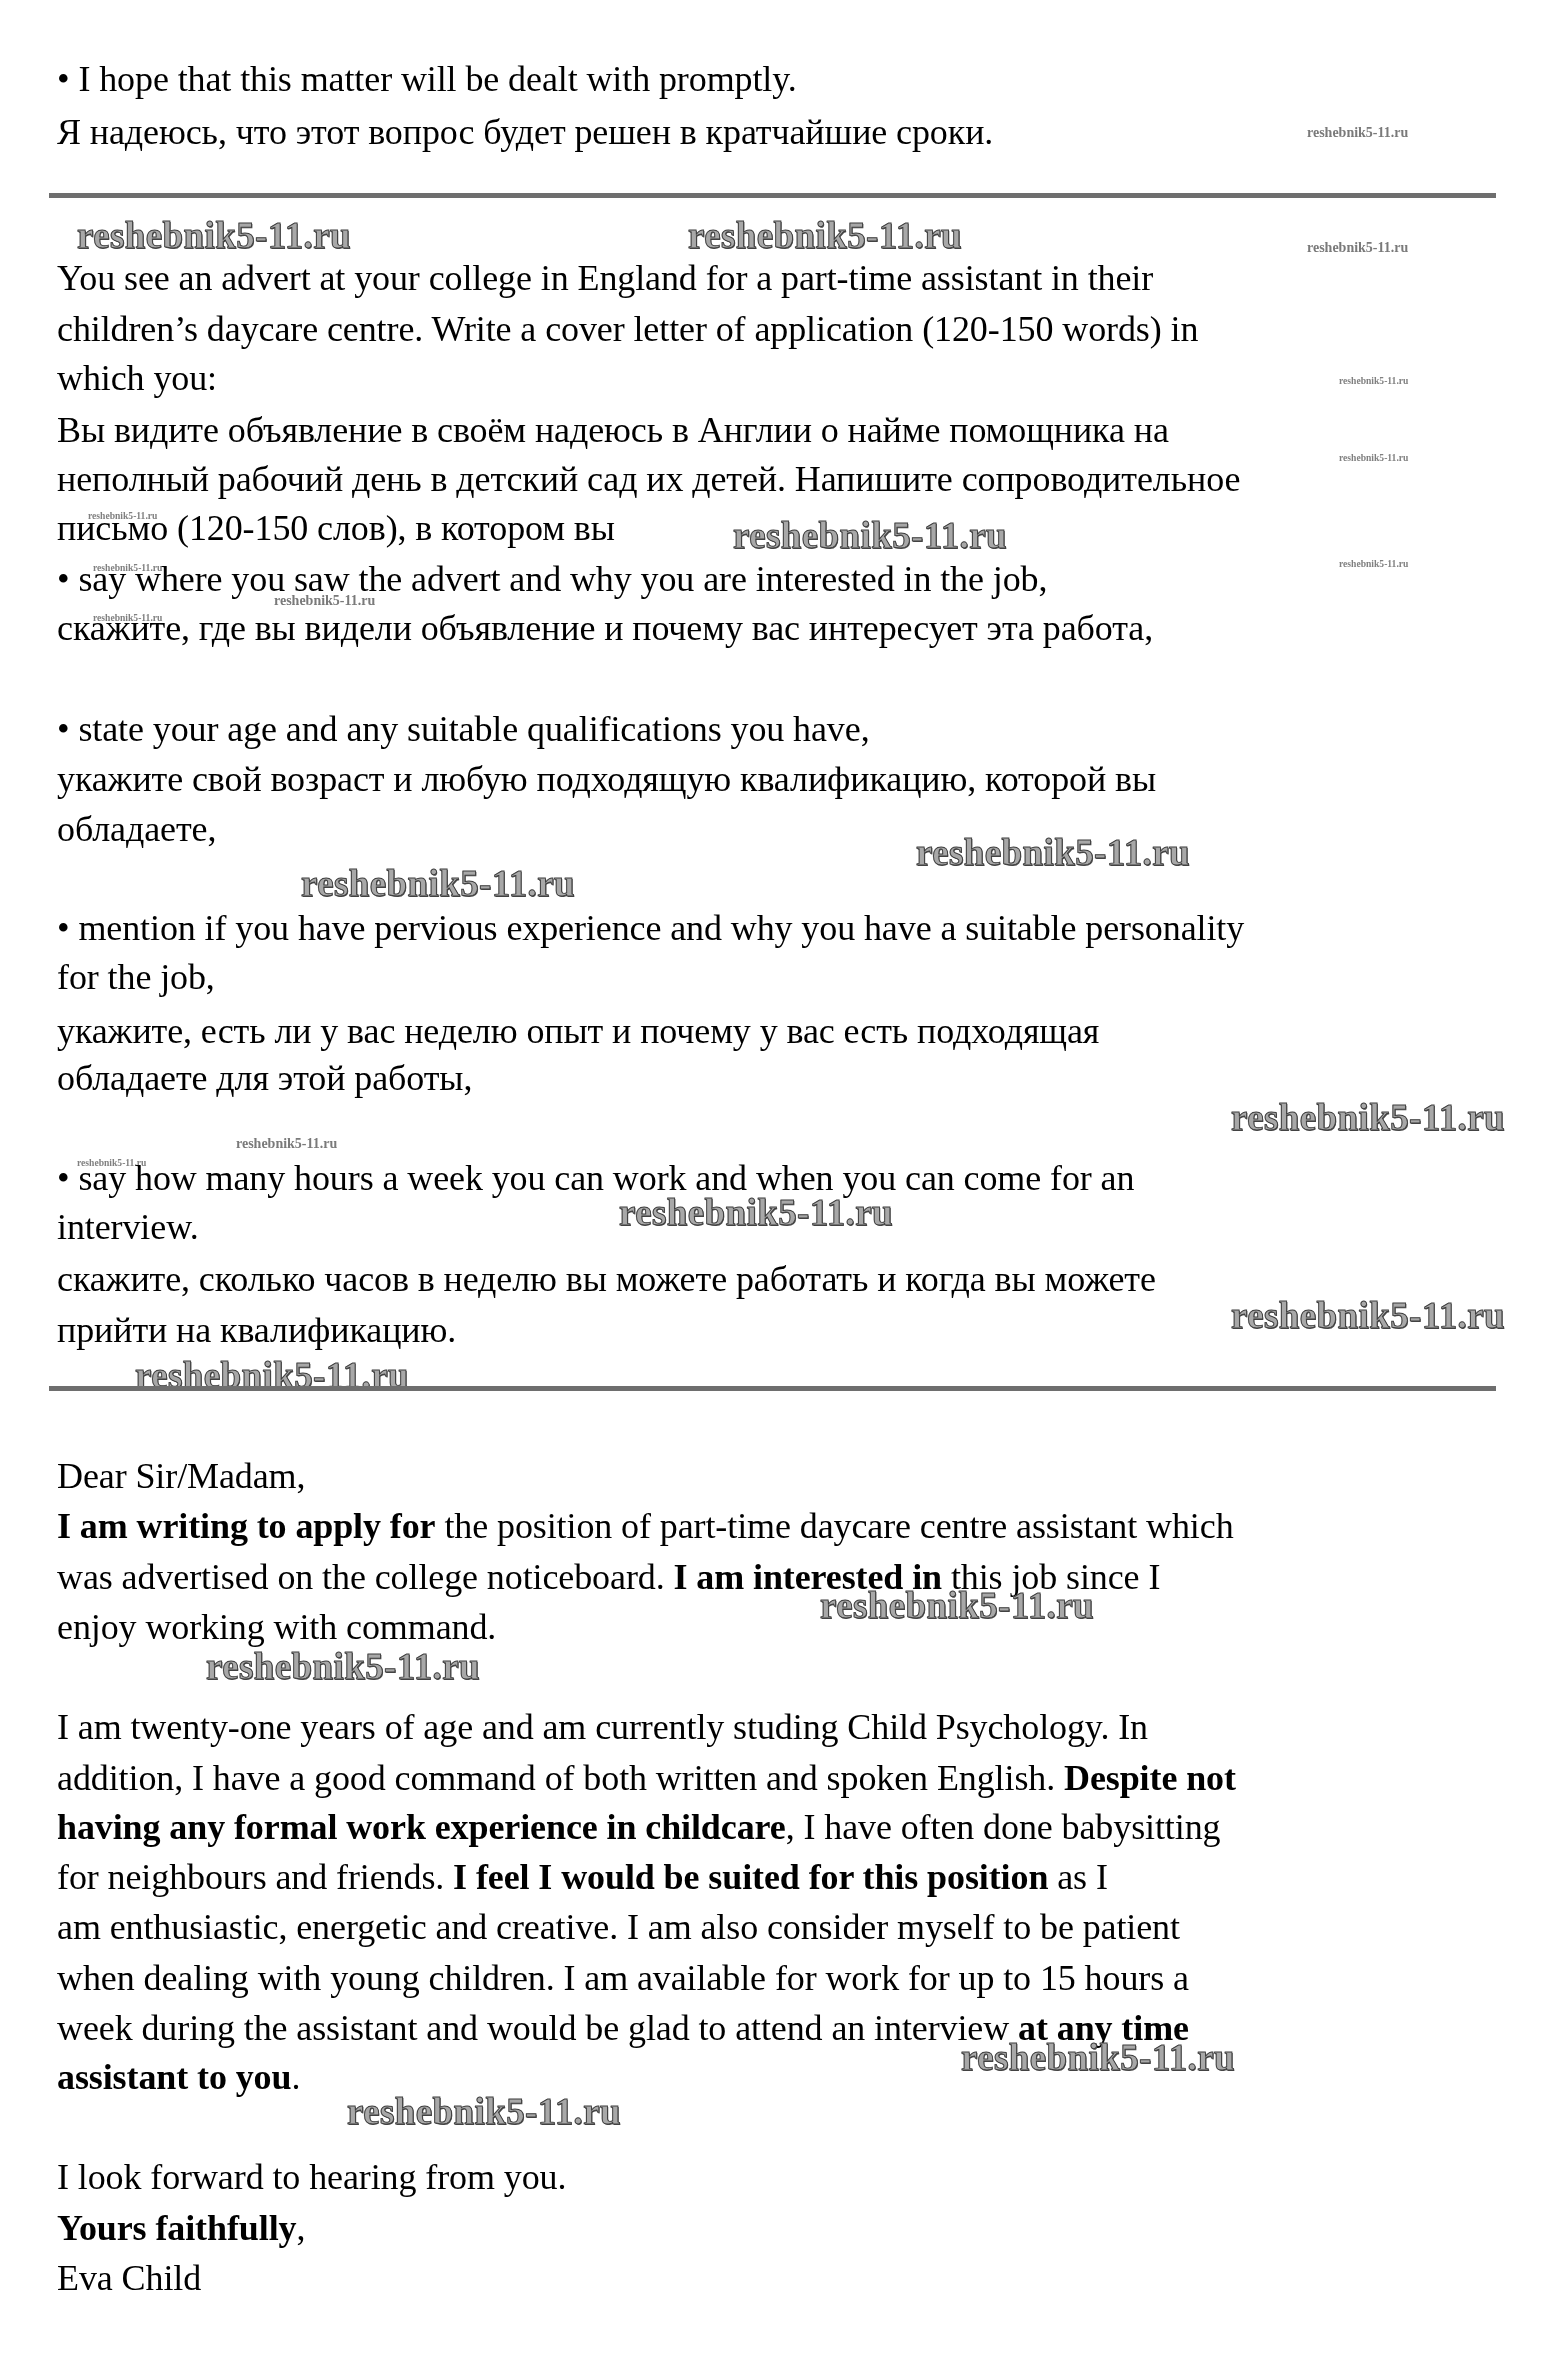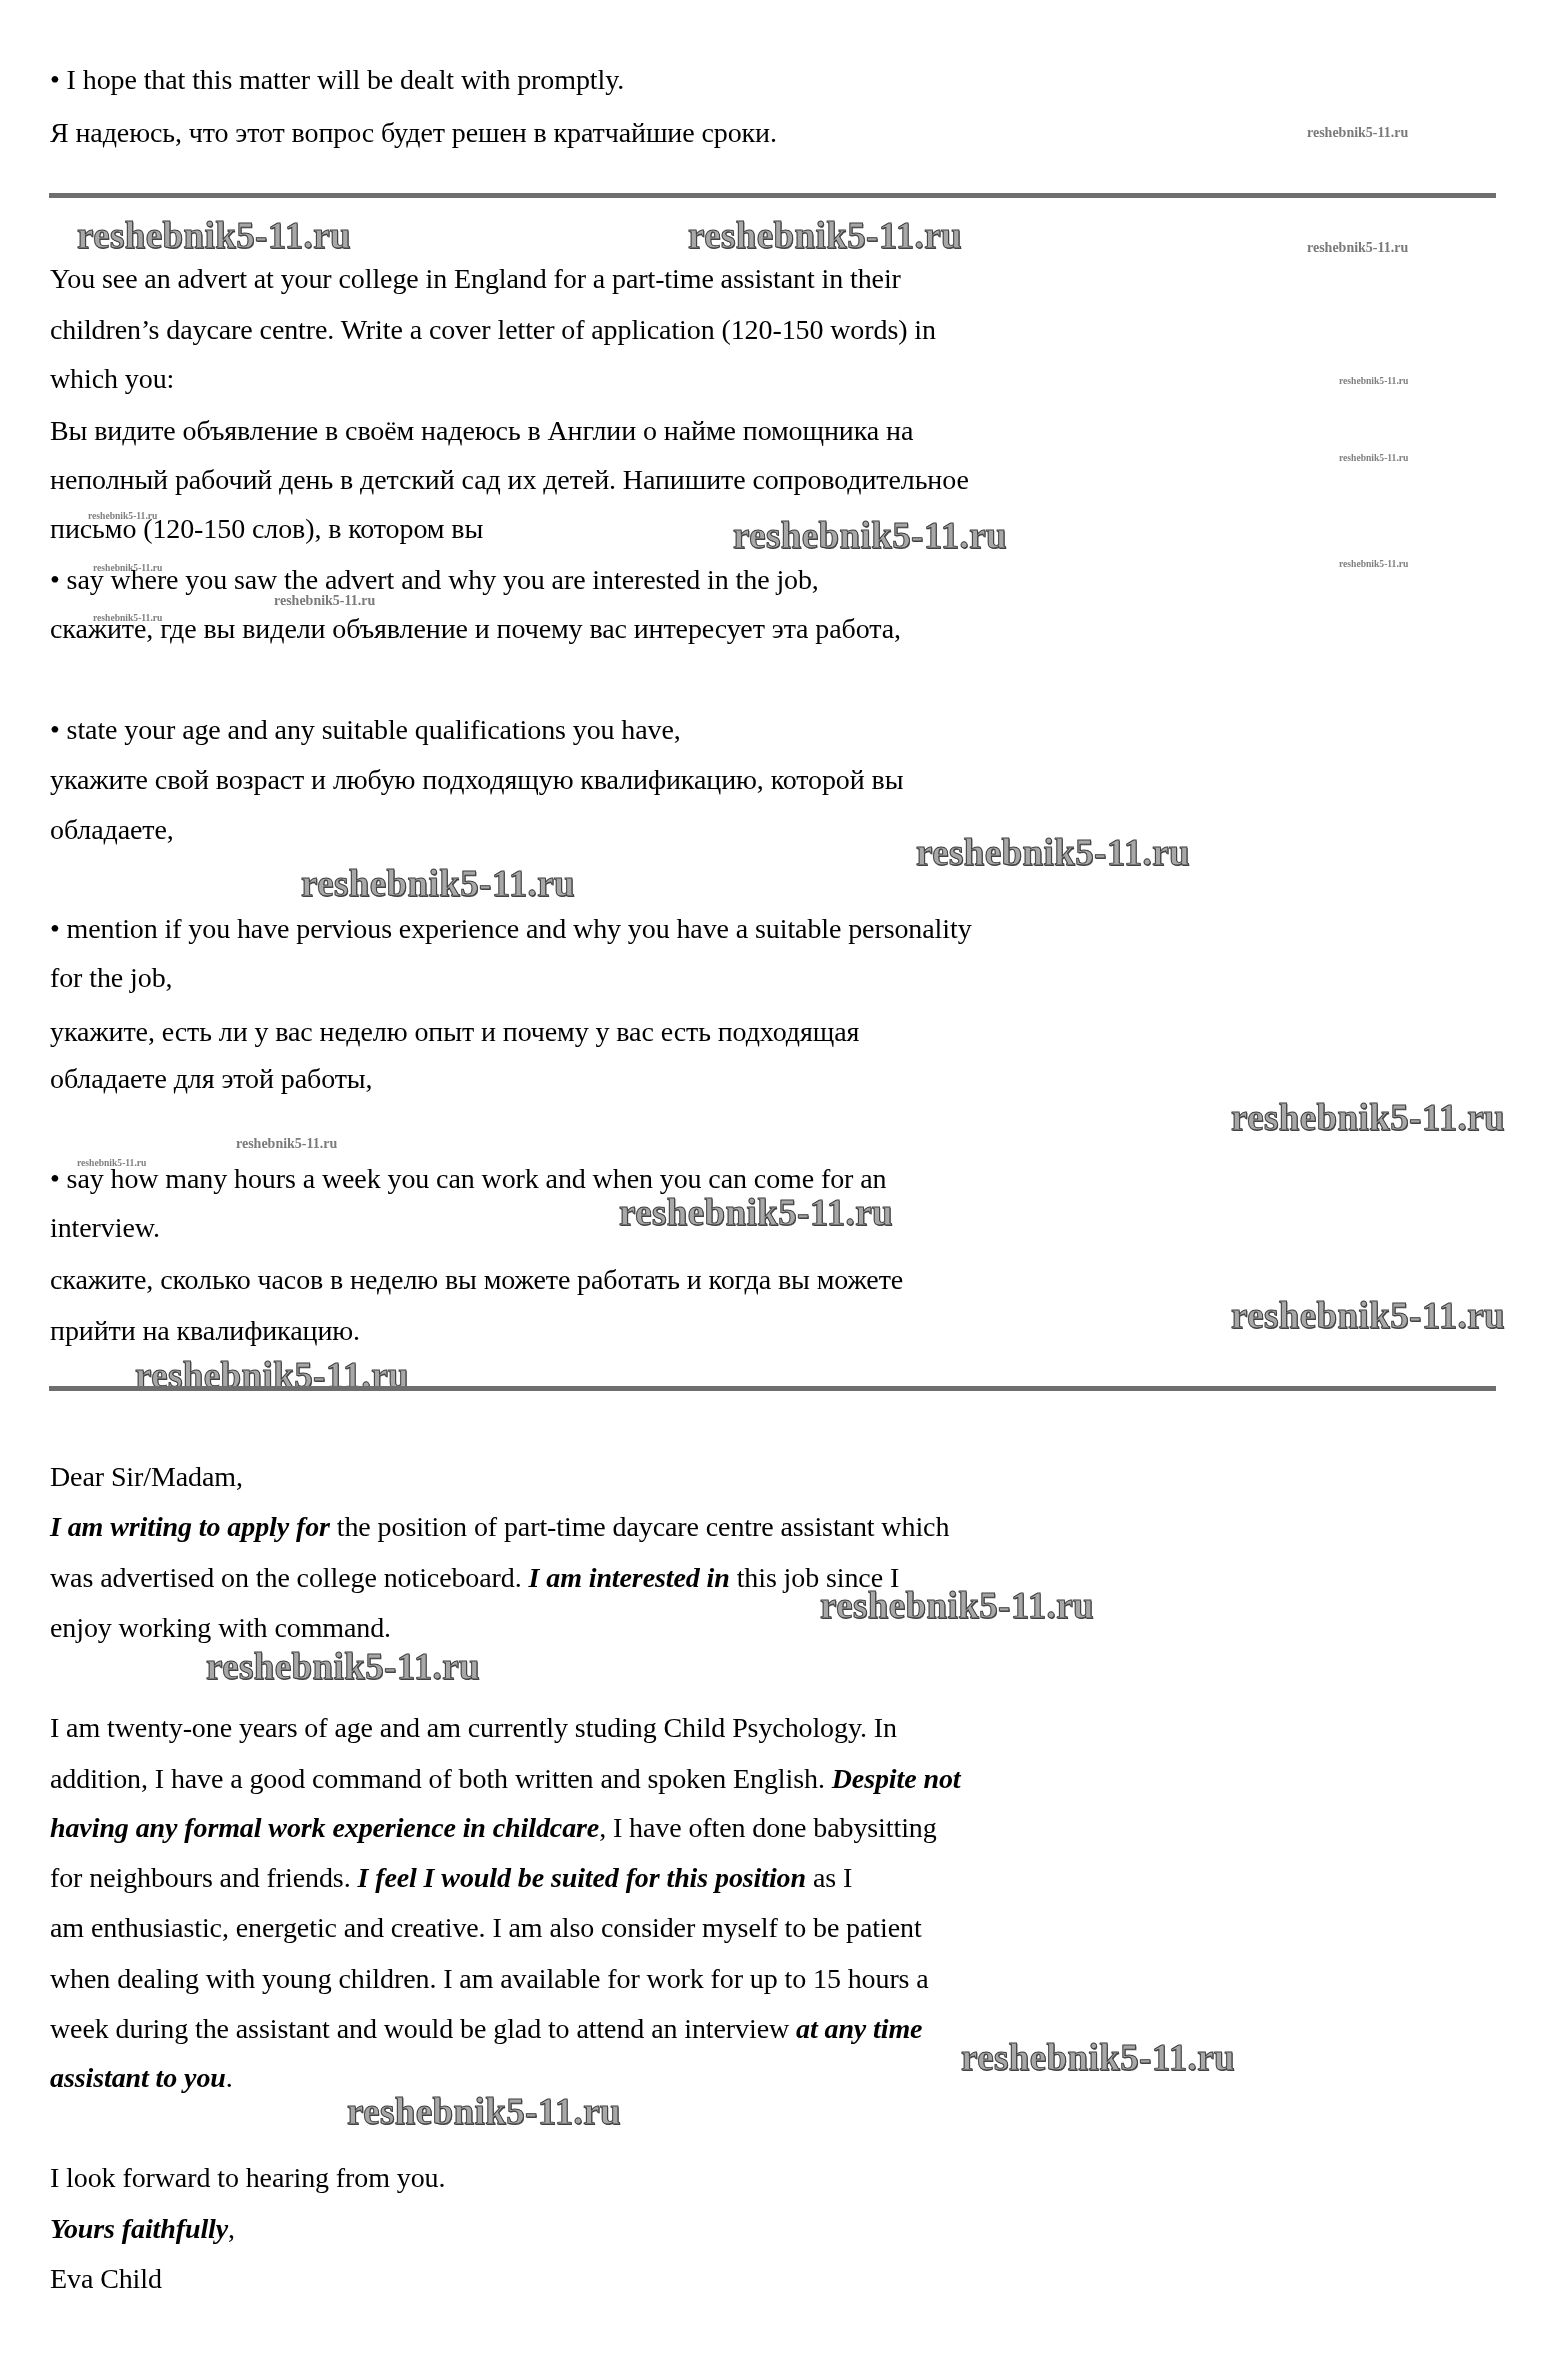--- a/index.html
+++ b/index.html
@@ -1,20 +1,20 @@
 <!DOCTYPE html>
 <html style="font-size:12px"><head>
 <meta charset="utf-8">
 <style>
   html, body { margin: 0; padding: 0; background: #ffffff; }
   body { width: 1561px; height: 2377px; position: relative; overflow: hidden;
          font-family: "Liberation Serif", "DejaVu Serif", serif; color: #000; }
-  .ln { position: absolute; left: 50px; height: 49px; line-height: 49px;
-        font-size: 28px; white-space: nowrap; letter-spacing: -0.1px; }
-  .ln b { font-weight: bold; font-style: italic; }
+  .ln { position: absolute; left: 57px; height: 49px; line-height: 49px;
+        font-size: 36px; white-space: nowrap; letter-spacing: -0.1px; }
+  .ln b { font-weight: bold; }
   .rule { position: absolute; left: 49px; width: 1447px; height: 4.5px; background: #6e6e6e; }
   .wm { position: absolute; font-family: "Liberation Serif", "DejaVu Serif", serif;
         font-weight: bold; color: #8a8a8a; white-space: nowrap;
         text-shadow: 0.7px 0.7px 0 #4a4a4a, -0.7px 0 0 #b0b0b0; }
   .wm.big { font-size: 37px; letter-spacing: 0.4px;
             -webkit-text-stroke: 0.9px #3c3c3c; color: #a8a8a8; }
   .wm.small { font-size: 14px; color: #7a7a7a; text-shadow: none; }
   .wm.tiny { font-size: 9.6px; color: #808080; text-shadow: none; }
 </style>
 </head>

